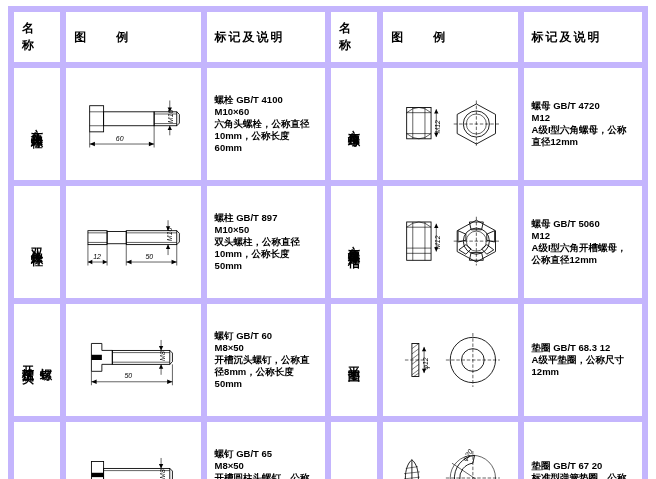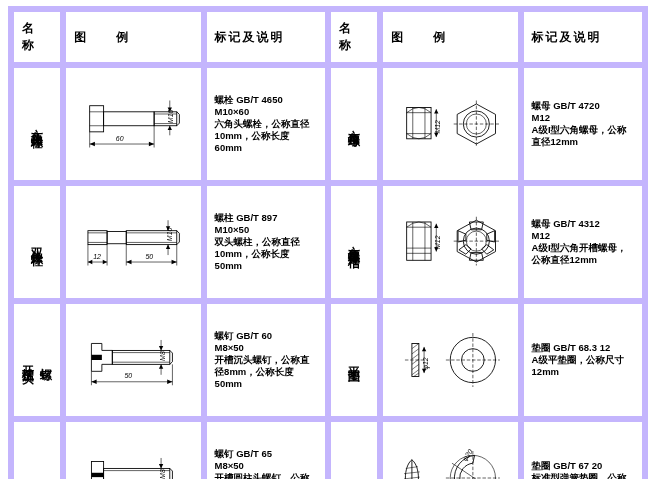--- a/index.html
+++ b/index.html
@@ -137,21 +137,21 @@
               <line class="thin" x1="18" y1="70" x2="92" y2="70"></line>
               <polygon class="fillb" points="18,70 24,67.5 24,72.5"></polygon>
               <polygon class="fillb" points="92,70 86,67.5 86,72.5"></polygon>
               <line class="thin" x1="18" y1="56" x2="18" y2="74"></line>
               <line class="thin" x1="92" y1="49" x2="92" y2="74"></line>
               <text x="48" y="66">60</text>
             </svg>
           </div>
         </td>
         <td class="desc-cell">
-          <div>螺栓 GB/T 4650
+          <div>螺栓 GB/T 4100
 M10×60
 六角头螺栓，公称直径10mm，公称长度60mm</div>
         </td>
 
         <td class="name-cell">
           <div class="namebox">
               <span class="name-vert">六角螺母</span>
             </div>
         </td>
         <td class="fig-cell">
@@ -267,21 +267,21 @@
                 <path d="M86,45 L77,47 L77,34 L86,38 Z"></path>
                 <path d="M110,50 L118,56 L110,61 L104,55 Z"></path>
                 <path d="M86,50 L78,56 L86,61 L92,55 Z"></path>
               </g>
               <line class="dash" x1="98" y1="18" x2="98" y2="74"></line>
               <line class="dash" x1="72" y1="46" x2="124" y2="46"></line>
             </svg>
           </div>
         </td>
         <td class="desc-cell">
-          <div>螺母 GB/T 4312
+          <div>螺母 GB/T 5060
 M12
 A级I型六角开槽螺母，公称直径12mm</div>
         </td>
       </tr>
 
       <tr>
         <td class="name-cell">
           <div class="namebox name-two">
             <span class="name-vert">开槽沉头</span>
             <span class="name-vert">螺钉</span>

